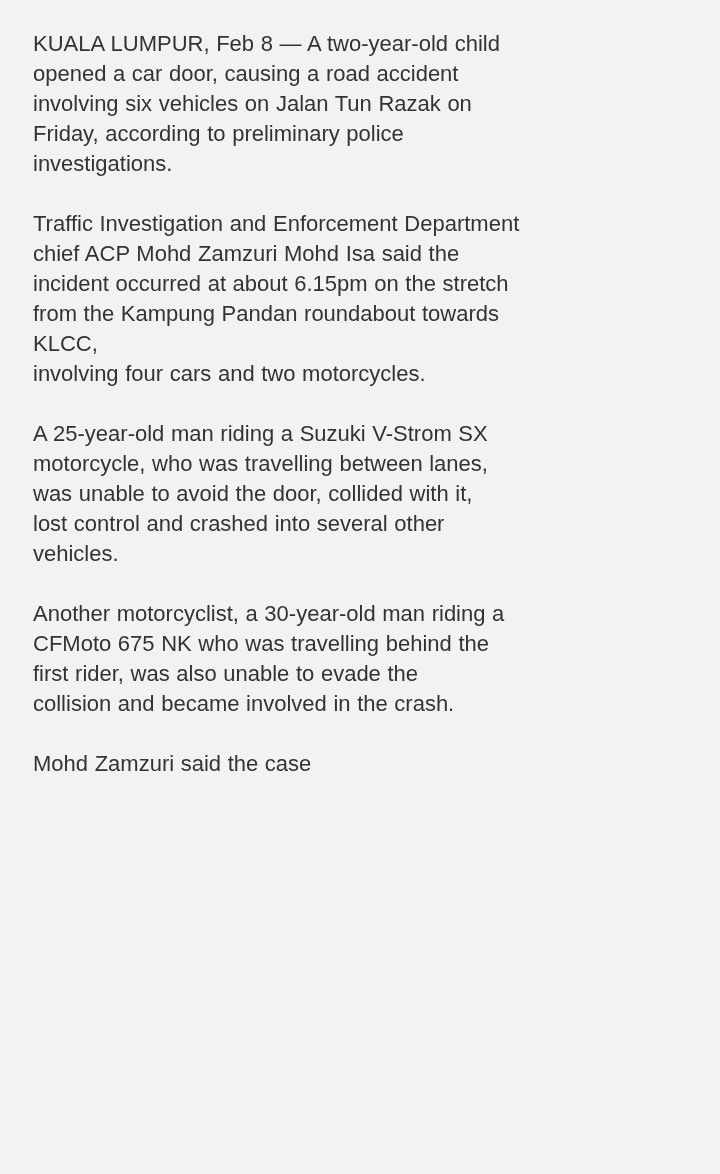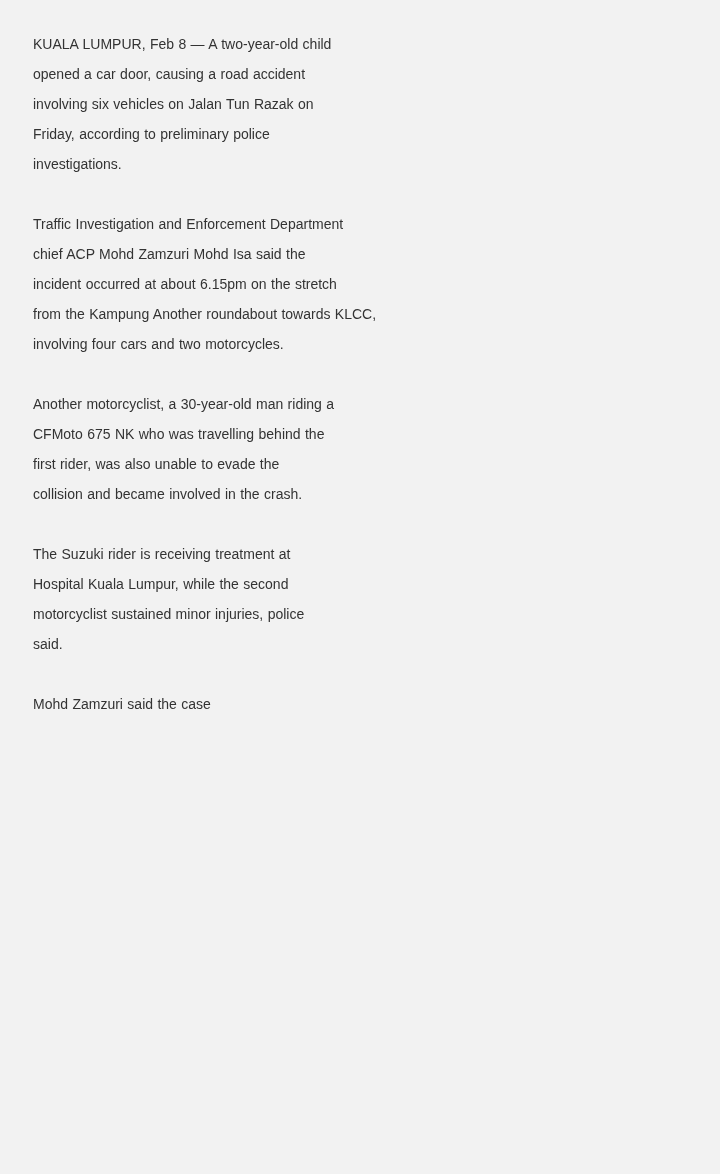--- a/index.html
+++ b/index.html
@@ -15,45 +15,46 @@
     min-height: 1174px;
     box-sizing: border-box;
     background: #f2f2f2;
   }
   .article {
     box-sizing: border-box;
     padding: 29px 150px 0 33px;
   }
   .article p {
     margin: 0 0 30px 0;
-    font-size: 14px;
+    font-size: 22px;
     line-height: 30px;
     color: #333333;
     white-space: pre-line;
     word-spacing: 0.5px;
   }
 </style>
 </head>
 <body>
 
 <div class="page">
   <div class="article">
     <p>KUALA LUMPUR, Feb 8 — A two-year-old child
 opened a car door, causing a road accident
 involving six vehicles on Jalan Tun Razak on
 Friday, according to preliminary police
 investigations.</p>
     <p>Traffic Investigation and Enforcement Department
 chief ACP Mohd Zamzuri Mohd Isa said the
 incident occurred at about 6.15pm on the stretch
-from the Kampung Another roundabout towards KLCC,
+from the Kampung Pandan roundabout towards KLCC,
 involving four cars and two motorcycles.</p>
+    <p>A 25-year-old man riding a Suzuki V-Strom SX
+motorcycle, who was travelling between lanes,
+was unable to avoid the door, collided with it,
+lost control and crashed into several other
+vehicles.</p>
     <p>Another motorcyclist, a 30-year-old man riding a
 CFMoto 675 NK who was travelling behind the
 first rider, was also unable to evade the
 collision and became involved in the crash.</p>
-    <p>The Suzuki rider is receiving treatment at
-Hospital Kuala Lumpur, while the second
-motorcyclist sustained minor injuries, police
-said.</p>
     <p>Mohd Zamzuri said the case</p>
   </div>
 </div>
 
 </body></html>

